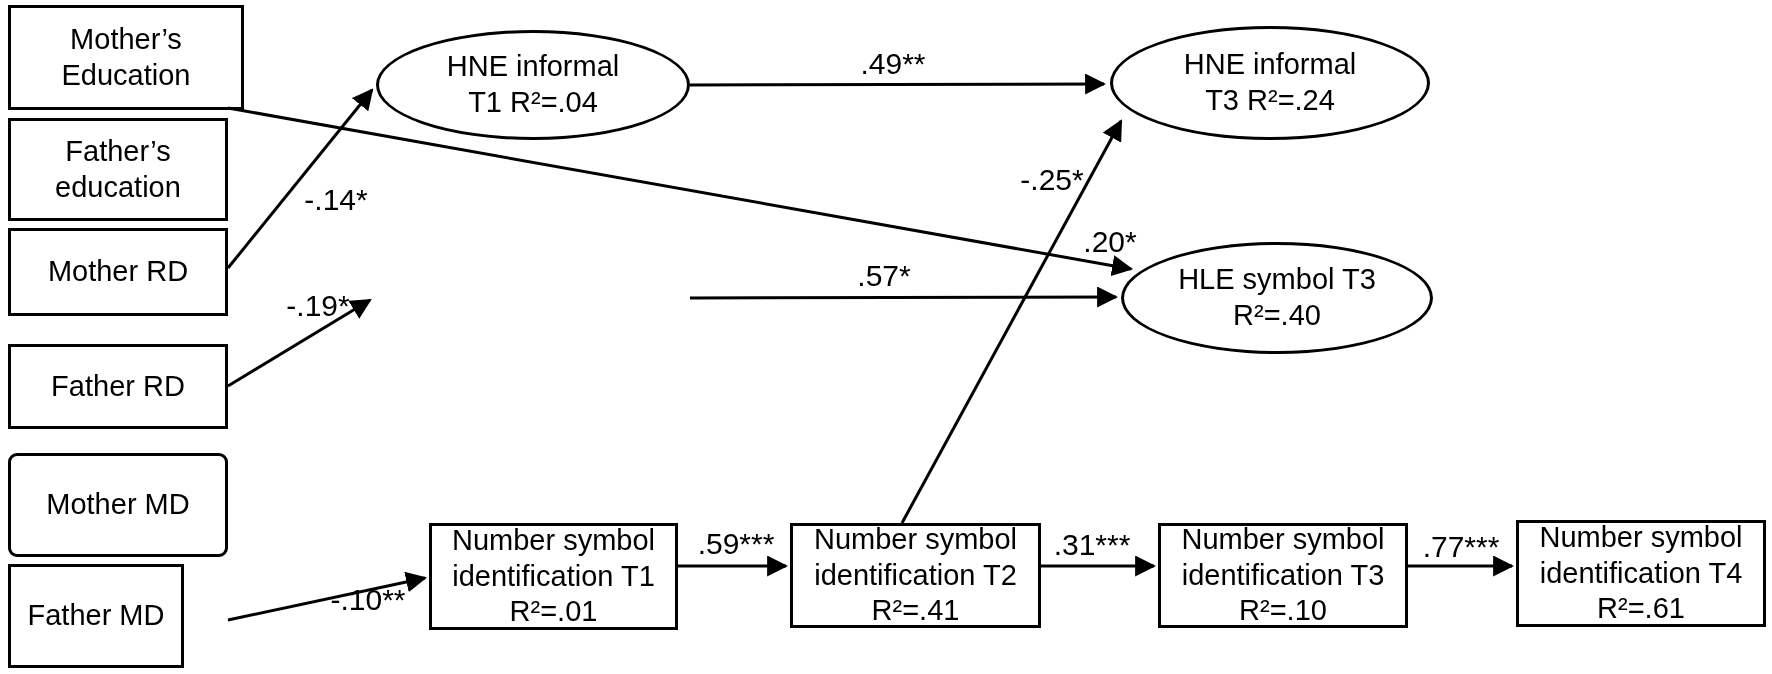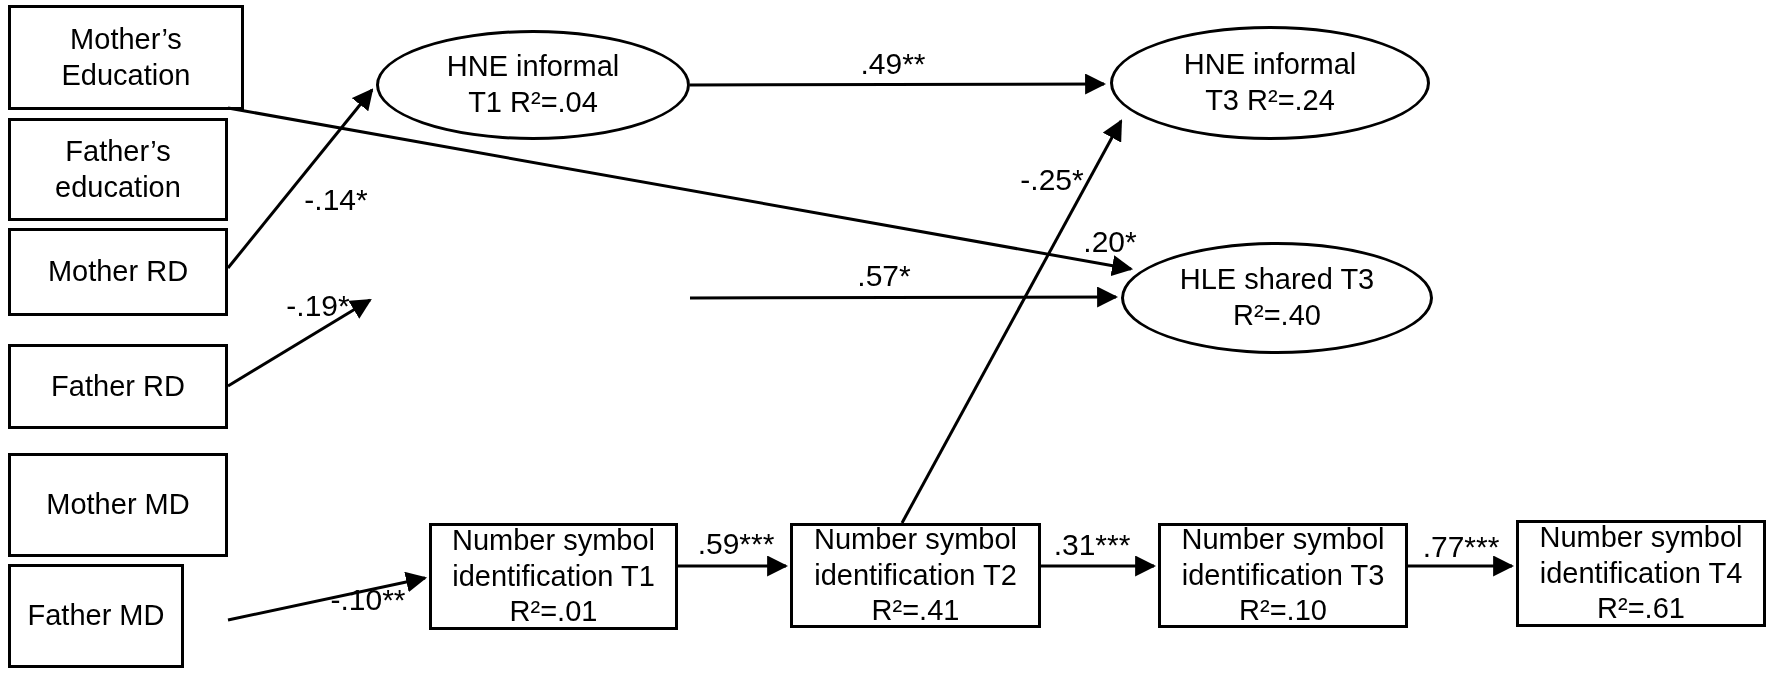--- a/index.html
+++ b/index.html
@@ -45,28 +45,28 @@
 <body>
 
 <div class="stage">
 
   <div class="node" style="left:8px; top:5px; width:236px; height:105px;">Mother’s
 Education</div>
   <div class="node" style="left:8px; top:118px; width:220px; height:103px;">Father’s
 education</div>
   <div class="node" style="left:8px; top:228px; width:220px; height:88px;">Mother RD</div>
   <div class="node" style="left:8px; top:344px; width:220px; height:85px;">Father RD</div>
-  <div class="node" style="left:8px; top:453px; width:220px; height:104px;">Mother MD</div>
+  <div class="node" style="left:8px; top:453px; width:220px; height:104px;border-radius:9px;">Mother MD</div>
   <div class="node" style="left:8px; top:564px; width:176px; height:104px;">Father MD</div>
 
   <div class="node ellipse" style="left:376px; top:30px; width:314px; height:110px;">HNE informal
 T1 R²=.04</div>
   <div class="node ellipse" style="left:1110px; top:26px; width:320px; height:114px;">HNE informal
 T3 R²=.24</div>
-  <div class="node ellipse" style="left:1121px; top:242px; width:312px; height:112px;">HLE shared T3
+  <div class="node ellipse" style="left:1121px; top:242px; width:312px; height:112px;">HLE symbol T3
 R²=.40</div>
 
   <div class="node" style="left:429px; top:523px; width:249px; height:107px;">Number symbol
 identification T1
 R²=.01</div>
   <div class="node" style="left:790px; top:523px; width:251px; height:105px;">Number symbol
 identification T2
 R²=.41</div>
   <div class="node" style="left:1158px; top:523px; width:250px; height:105px;">Number symbol
 identification T3

